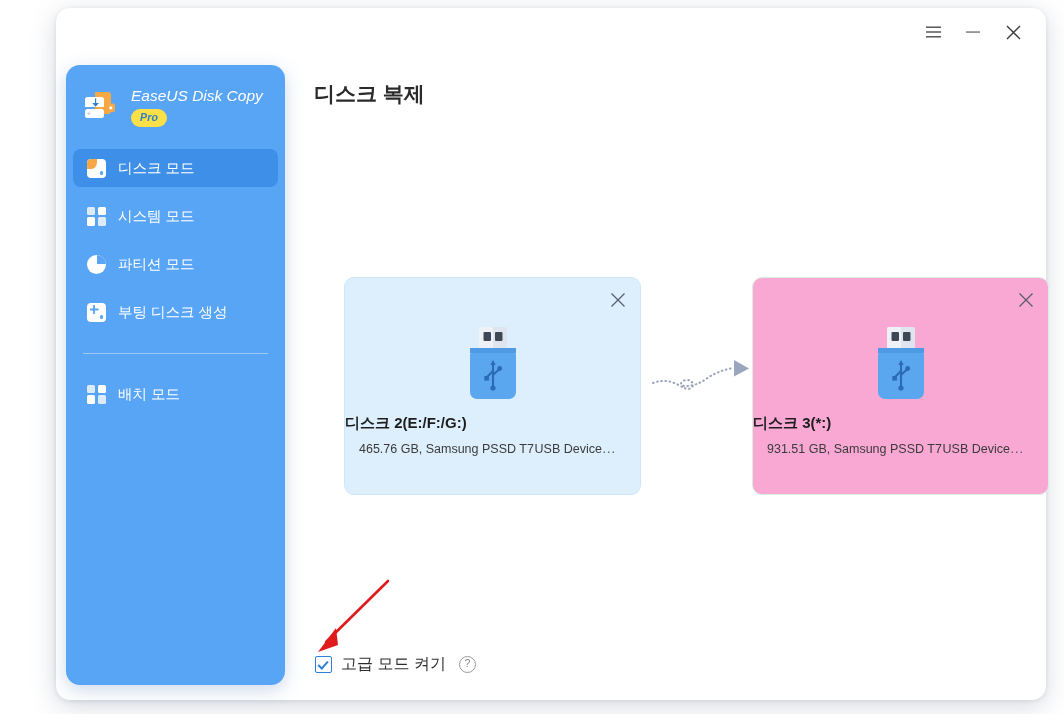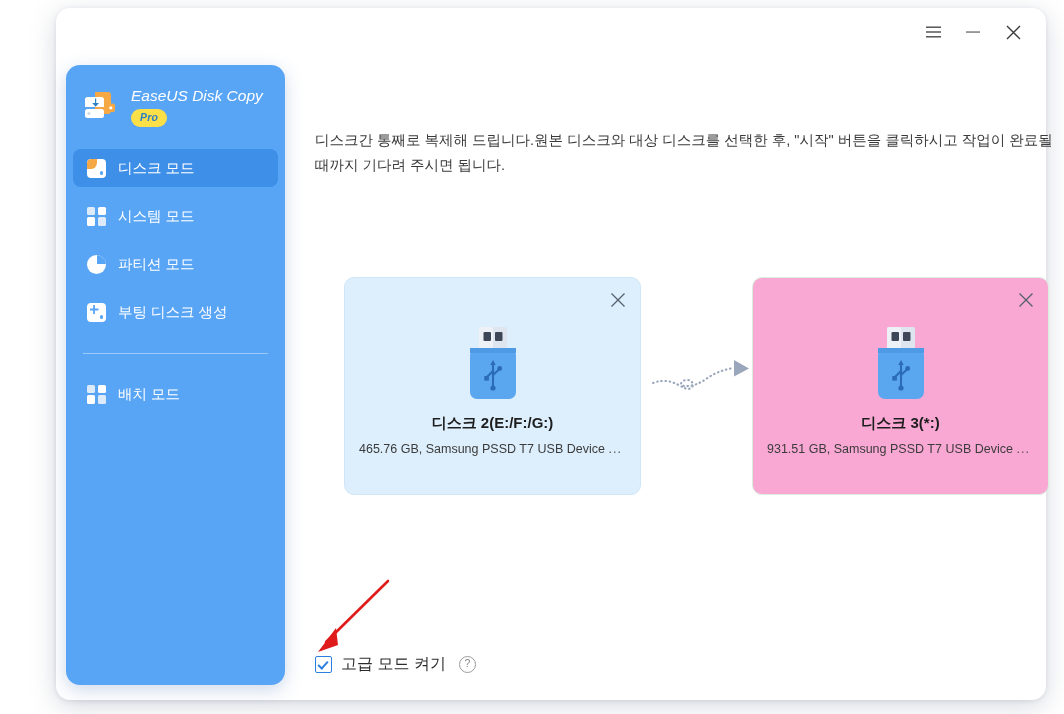--- a/index.html
+++ b/index.html
@@ -223,28 +223,27 @@
     position: absolute;
     left: 50%;
     transform: translateX(-50%);
     top: 49px;
     width: 56px;
     height: 76px;
   }
   .card-title {
     position: absolute;
     left: 0; right: 0; top: 136px;
-    text-align: center;
     font-size: 15px;
     font-weight: bold;
     color: #1d1d1d;
   }
   .card-meta {
     position: absolute;
-    left: 14px; right: 18px; top: 164px;
+    left: 14px; right: 24px; top: 164px;
     display: flex;
     align-items: center;
     justify-content: space-between;
     font-size: 12.5px;
     color: #3b3b3b;
     white-space: nowrap;
   }
   .card-meta .meta-more { color: #555; letter-spacing: 1px; }
 
   
@@ -328,21 +327,21 @@
     </button>
     <button class="win-btn">
       <svg width="15" height="15" viewBox="0 0 15 15">
         <path d="M1 1 L14 14 M14 1 L1 14" stroke="#3a3a3a" stroke-width="1.35" fill="none"></path>
       </svg>
     </button>
   </div>
 
   <div id="main">
 
-    <p id="page-desc">디스크간 통째로 복제해 드립니다.원본 디스크와 대상 디스크를 선택한 후, "시작" 버튼을 클릭하시고 작업이 완료될 때까지 기다려 주시면 됩니다.</p>
+    <h1 id="page-title">디스크 복제</h1>
 
     <div id="disk-row">
 
       <div class="disk-card" id="disk-card-source">
         <button class="card-close">
           <svg width="16" height="16" viewBox="0 0 16 16">
             <path d="M1.5 1.5 L14.5 14.5 M14.5 1.5 L1.5 14.5" stroke="#55606c" stroke-width="1.3" fill="none"></path>
           </svg>
         </button>
         <svg class="usb-icon" viewBox="0 0 56 76">

